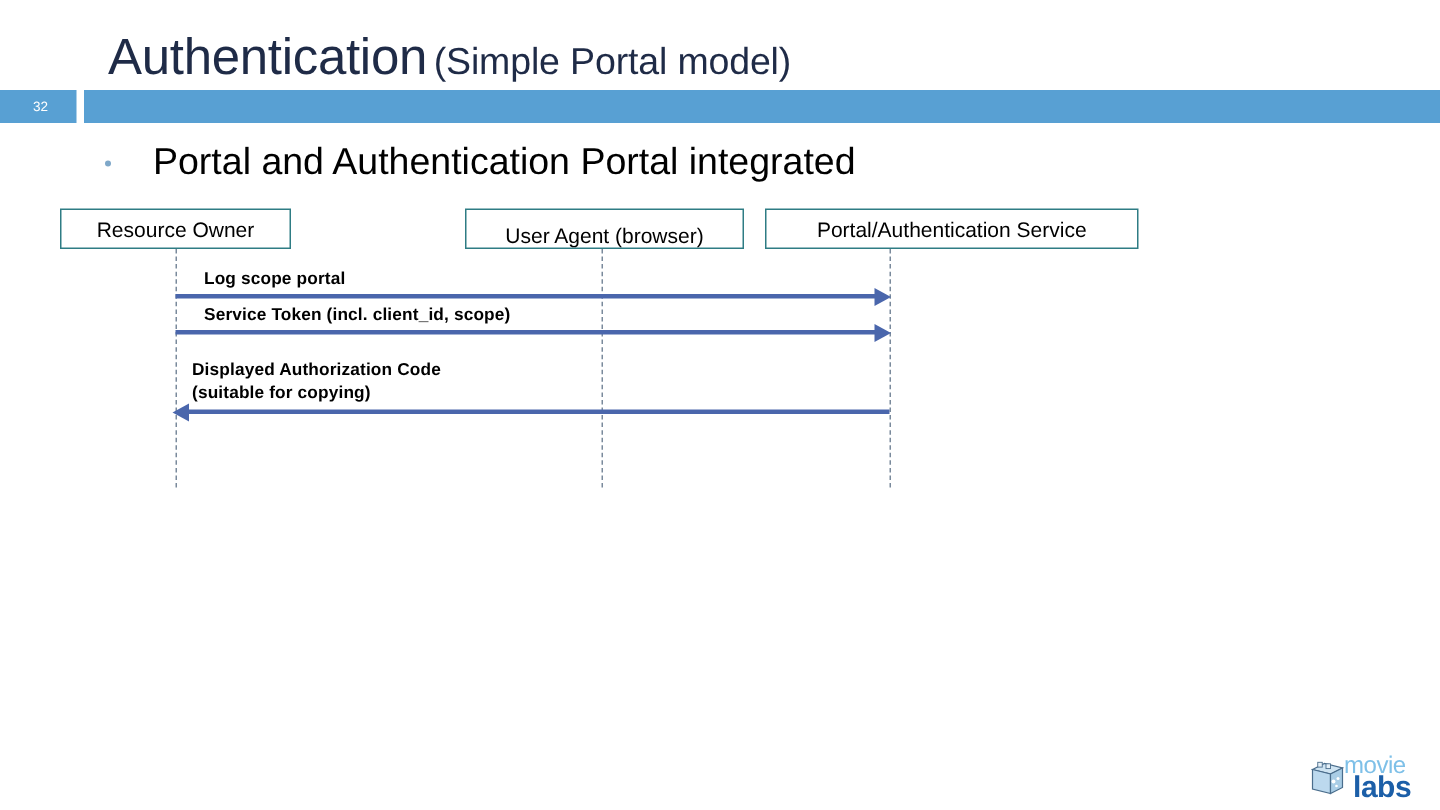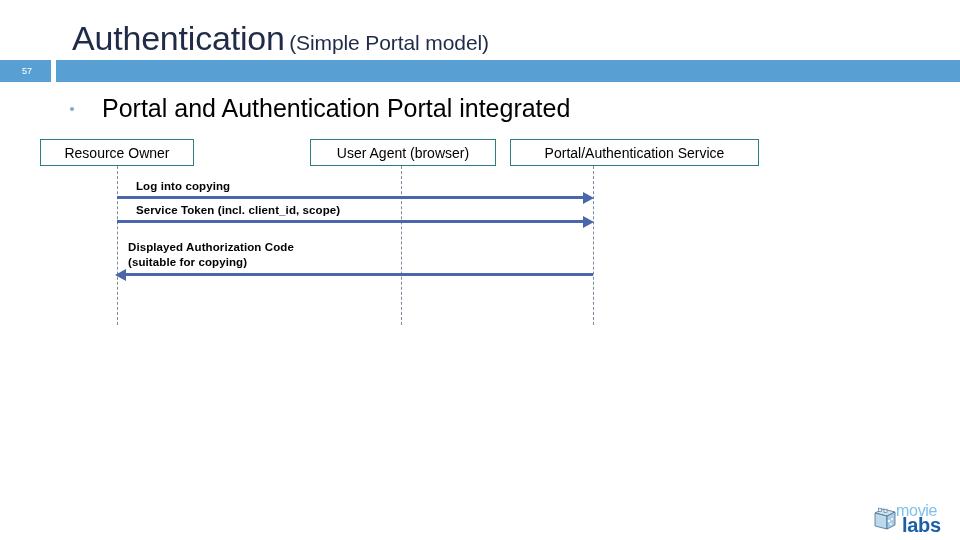--- a/index.html
+++ b/index.html
@@ -24,21 +24,21 @@
     color: #1f2b47;
     white-space: nowrap;
   }
   #slide-title .title-main {
     font-size: 34px;
     line-height: 40px;
     font-weight: 400;
     letter-spacing: -0.2px;
   }
   #slide-title .title-sub {
-    font-size: 21px;
+    font-size: 25px;
     line-height: 40px;
     font-weight: 400;
     letter-spacing: -0.1px;
   }
 
   
   #header-bar {
     position: absolute;
     left: 0;
     top: 60px;
@@ -208,49 +208,49 @@
 </head>
 <body>
 
 <div id="slide-title">
   <span class="title-main">Authentication</span>
   <span class="title-sub">(Simple Portal model)</span>
 </div>
 
 <div id="header-bar">
   <div id="slide-number-box">
-    <span id="slide-number">57</span>
+    <span id="slide-number">32</span>
   </div>
   <div id="header-bar-main"></div>
 </div>
 
 <div id="bullet-row">
   <div id="bullet-marker"></div>
   <div id="bullet-text">Portal and Authentication Portal integrated</div>
 </div>
 
 <div id="sequence-diagram">
 
   <div class="actor-box" style="left:40px; top:139px; width:154px;">
     <span class="actor-label">Resource Owner</span>
   </div>
 
-  <div class="actor-box" style="left:310px; top:139px; width:186px;">
+  <div class="actor-box" style="left:310px; top:139px; width:186px;align-items:flex-end;">
     <span class="actor-label">User Agent (browser)</span>
   </div>
 
   <div class="actor-box" style="left:510px; top:139px; width:249px;">
     <span class="actor-label">Portal/Authentication Service</span>
   </div>
 
   <div class="lifeline" style="left:117px; top:166px; height:159px;"></div>
   <div class="lifeline" style="left:401px; top:166px; height:159px;"></div>
   <div class="lifeline" style="left:593px; top:166px; height:159px;"></div>
 
-  <div class="msg-label" style="left:136px; top:179px;">Log into copying</div>
+  <div class="msg-label" style="left:136px; top:179px;">Log scope portal</div>
   <div class="msg-line" style="left:117px; top:196px; width:467px;"></div>
   <div class="arrow-head right" style="left:583px; top:191.5px;"></div>
 
   <div class="msg-label" style="left:136px; top:203px;">Service Token (incl. client_id, scope)</div>
   <div class="msg-line" style="left:117px; top:220px; width:467px;"></div>
   <div class="arrow-head right" style="left:583px; top:215.5px;"></div>
 
   <div class="msg-label" style="left:128px; top:240px;text-align:center;">Displayed Authorization Code</div>
   <div class="msg-label" style="left:128px; top:255px;">(suitable for copying)</div>
   <div class="msg-line" style="left:126px; top:273px; width:467px;"></div>

